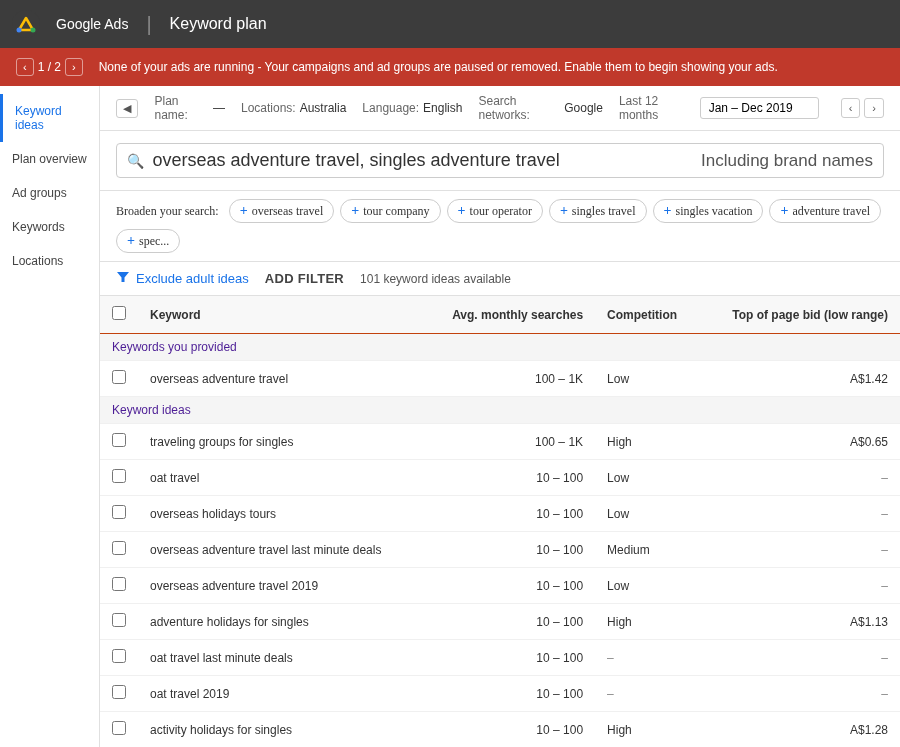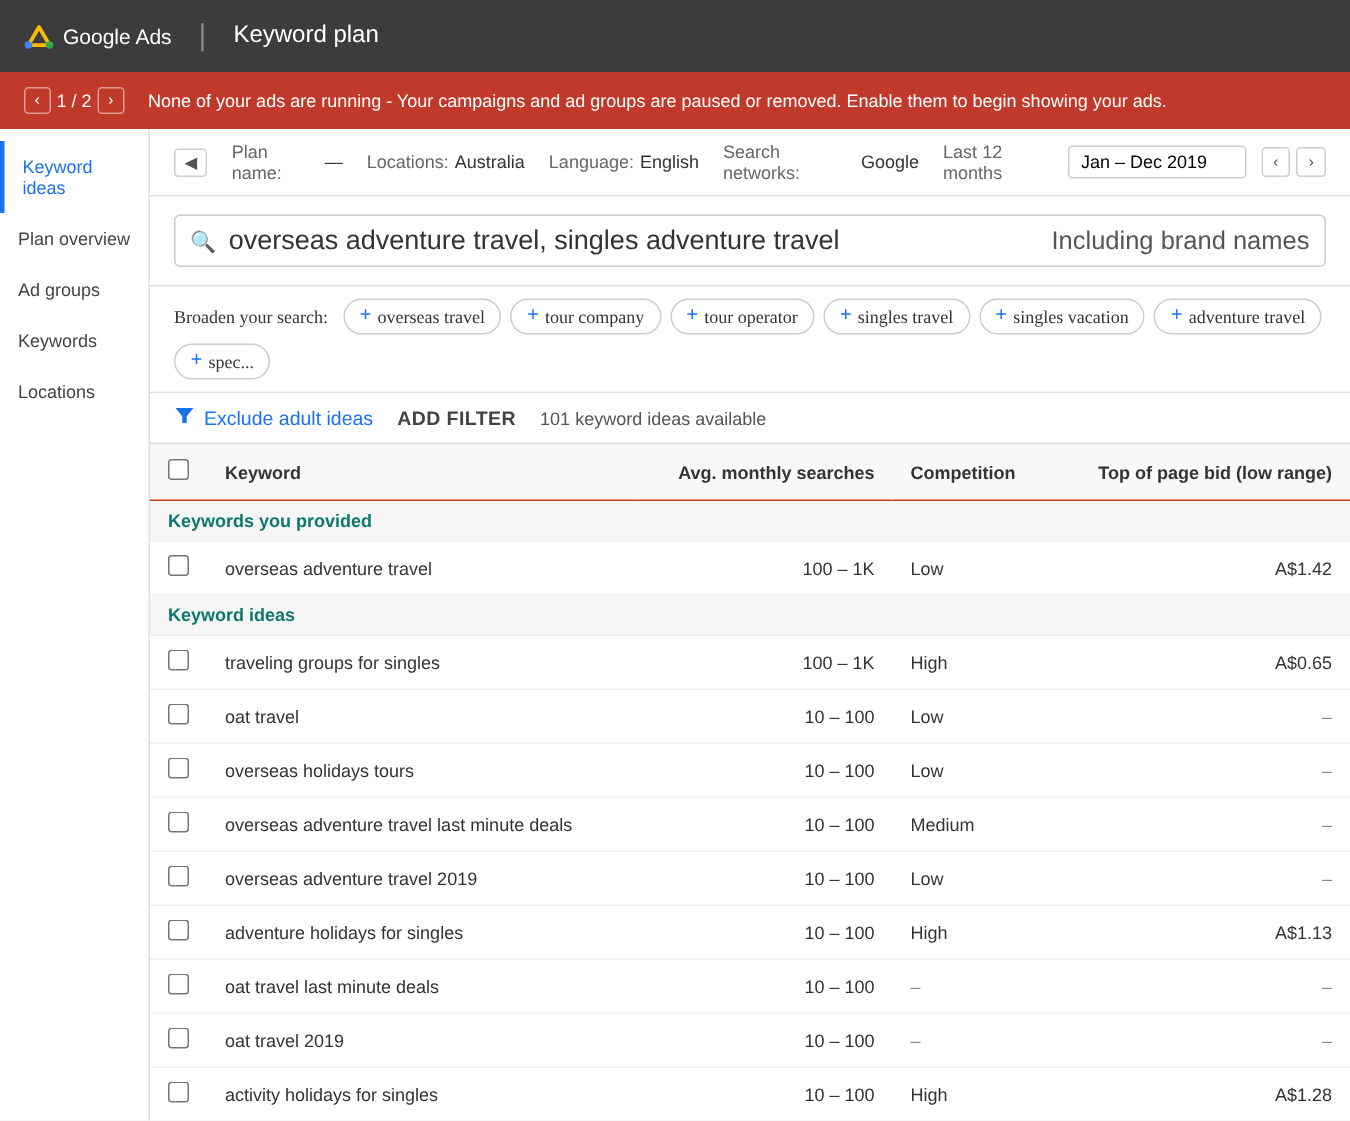--- a/index.html
+++ b/index.html
@@ -11,21 +11,21 @@
       height: 48px;
       display: flex;
       align-items: center;
       padding: 0 12px;
       gap: 10px;
       color: white;
     }
     .google-ads-logo {
       display: flex;
       align-items: center;
-      gap: 2px;
+      gap: 16px;
     }
     .logo-icon {
       width: 28px;
       height: 28px;
     }
     .nav-divider {
       color: #888;
       font-size: 20px;
       margin: 0 8px;
     }
@@ -120,21 +120,21 @@
     .plan-setting-item {
       display: flex;
       align-items: center;
       gap: 4px;
     }
     .plan-setting-label { color: #666; }
     .plan-setting-value { color: #333; font-weight: 500; }
     .date-range-selector {
       display: flex;
       align-items: center;
-      gap: 10px;
+      gap: 22px;
       margin-left: auto;
     }
     .date-dropdown {
       border: 1px solid #ccc;
       border-radius: 3px;
       padding: 3px 20px 3px 8px;
       font-size: 12px;
       background: white;
       cursor: pointer;
       appearance: none;
@@ -267,22 +267,22 @@
     .keyword-table td {
       padding: 9px 12px;
       font-size: 12px;
       color: #333;
       border-bottom: 1px solid #f0f0f0;
     }
     .keyword-table td.right { text-align: right; }
 
     .section-header td {
       background: #f5f5f5;
-      font-weight: 700;
-      color: #0f766e;
+      font-weight: 400;
+      color: #4c1d95;
       padding: 6px 12px;
       font-size: 12px;
     }
 
     .checkbox-cell {
       width: 32px;
       text-align: center;
     }
     .row-checkbox {
       cursor: pointer;

